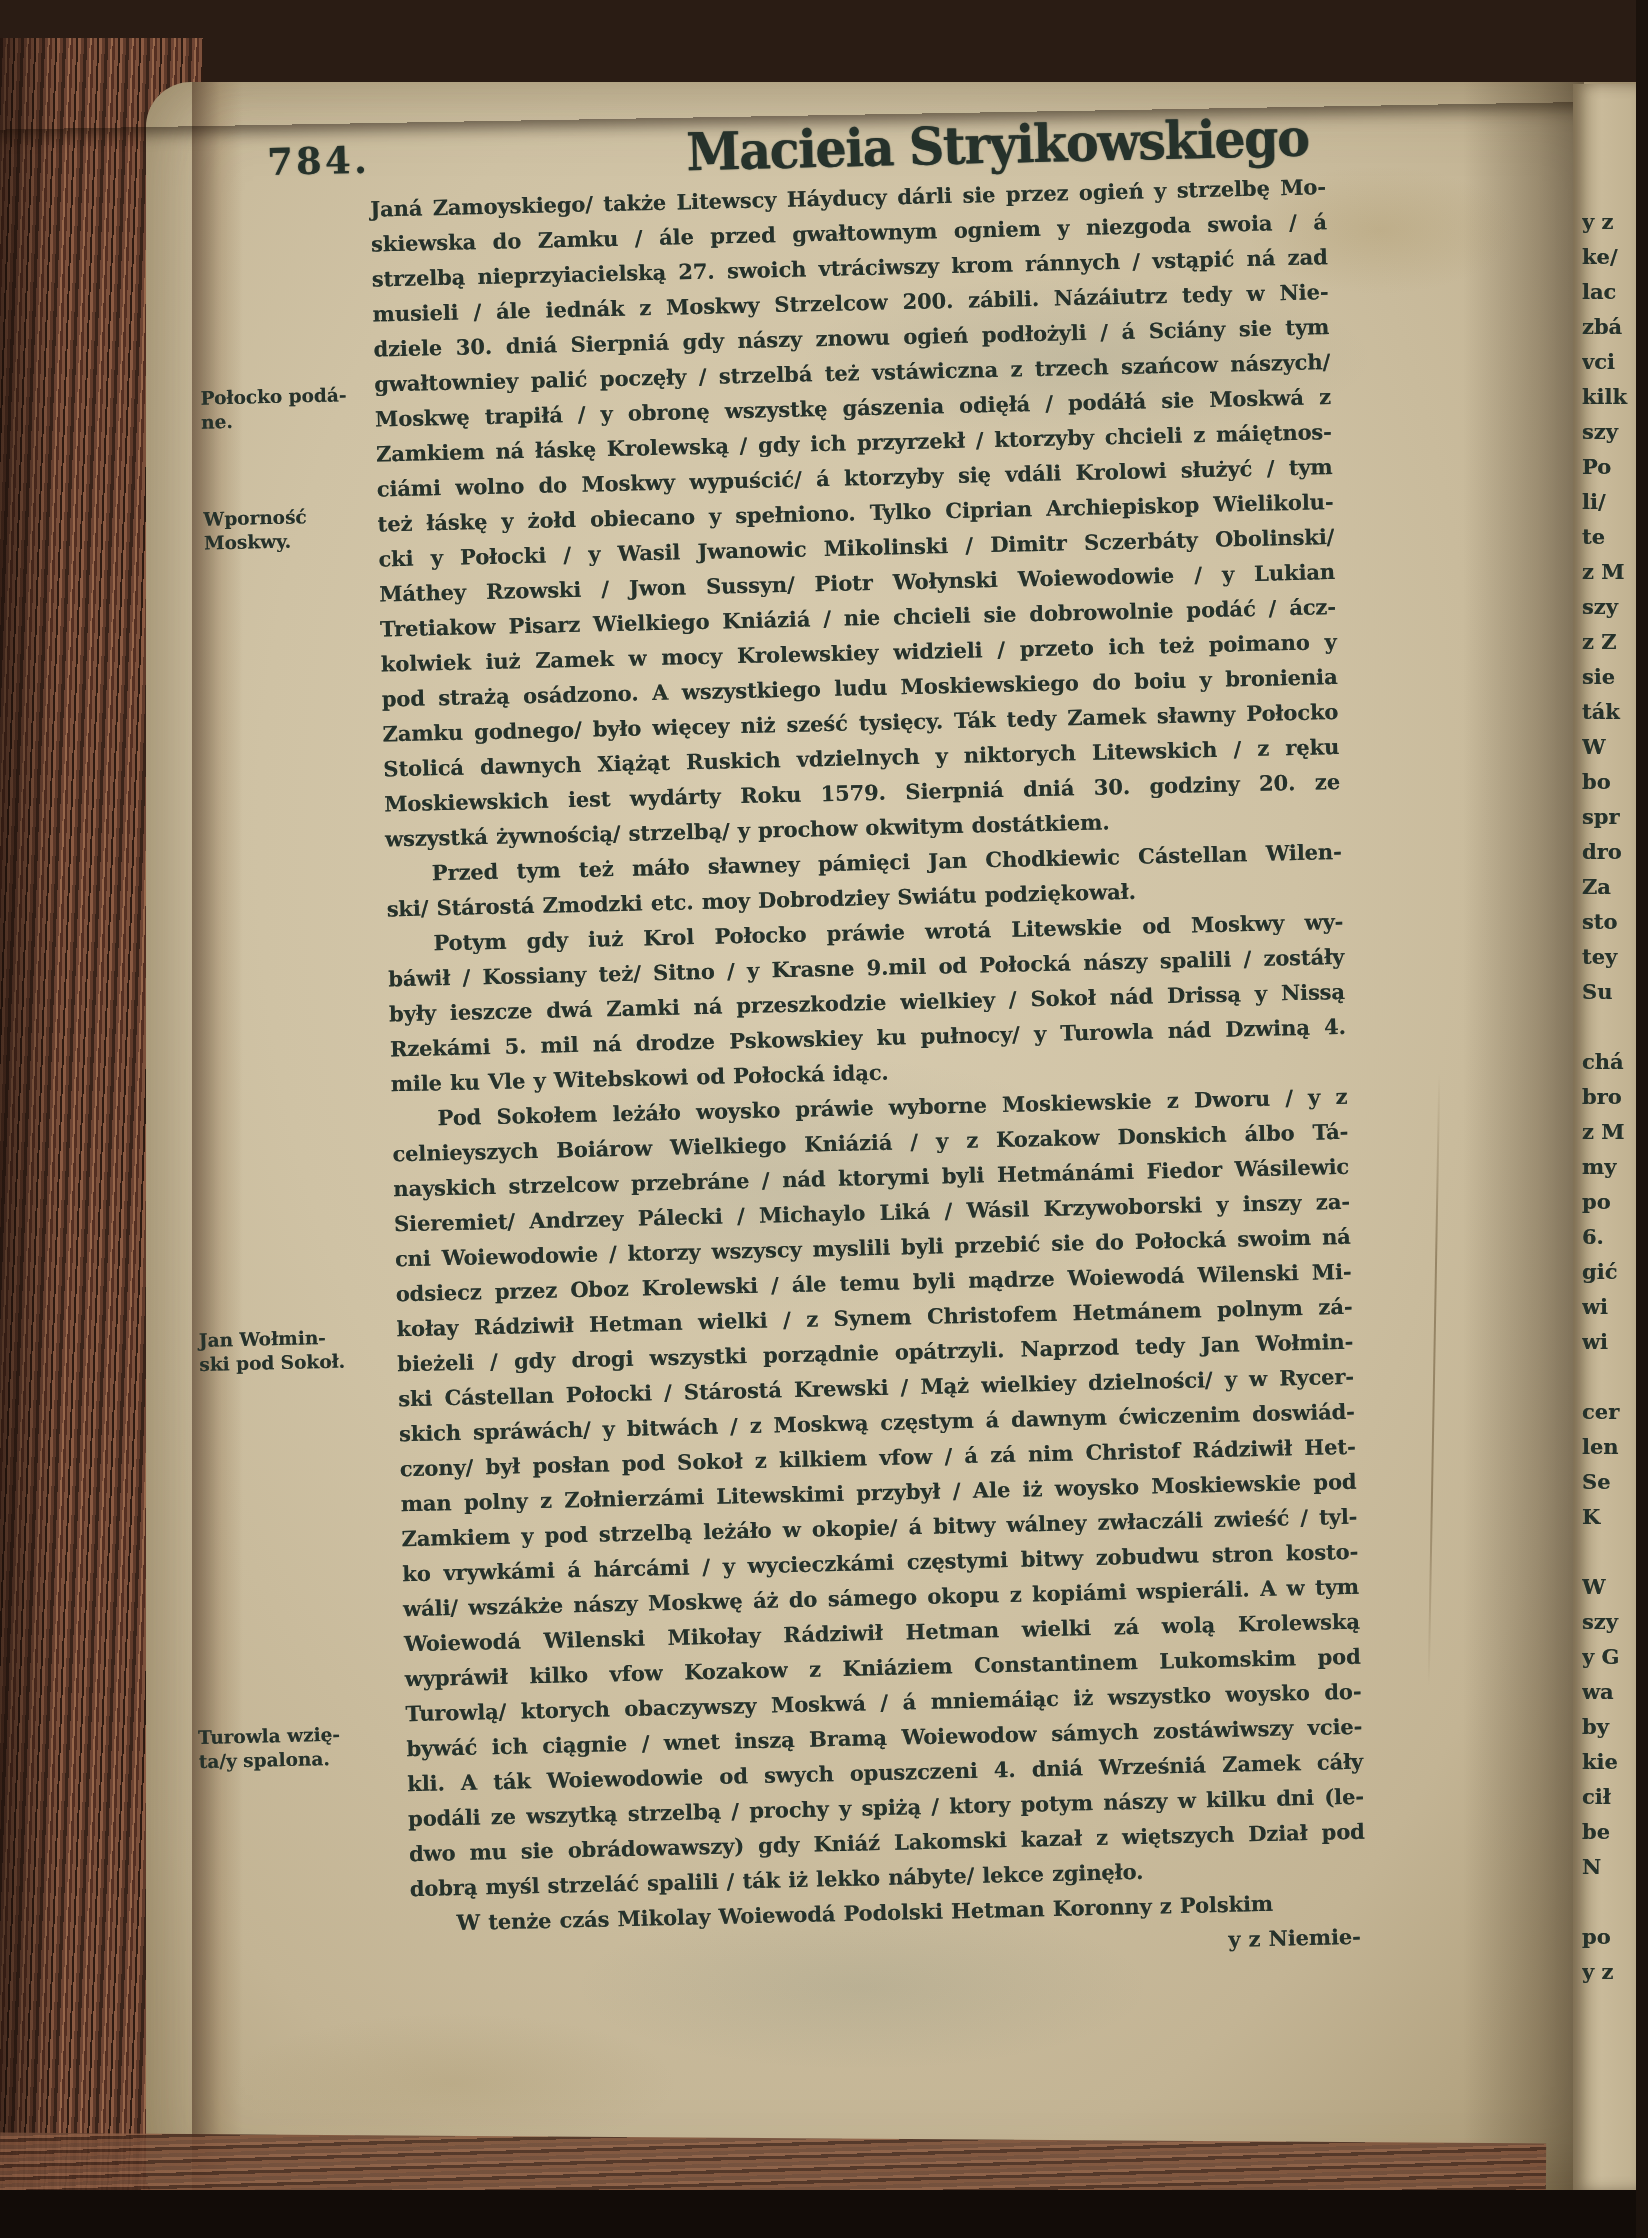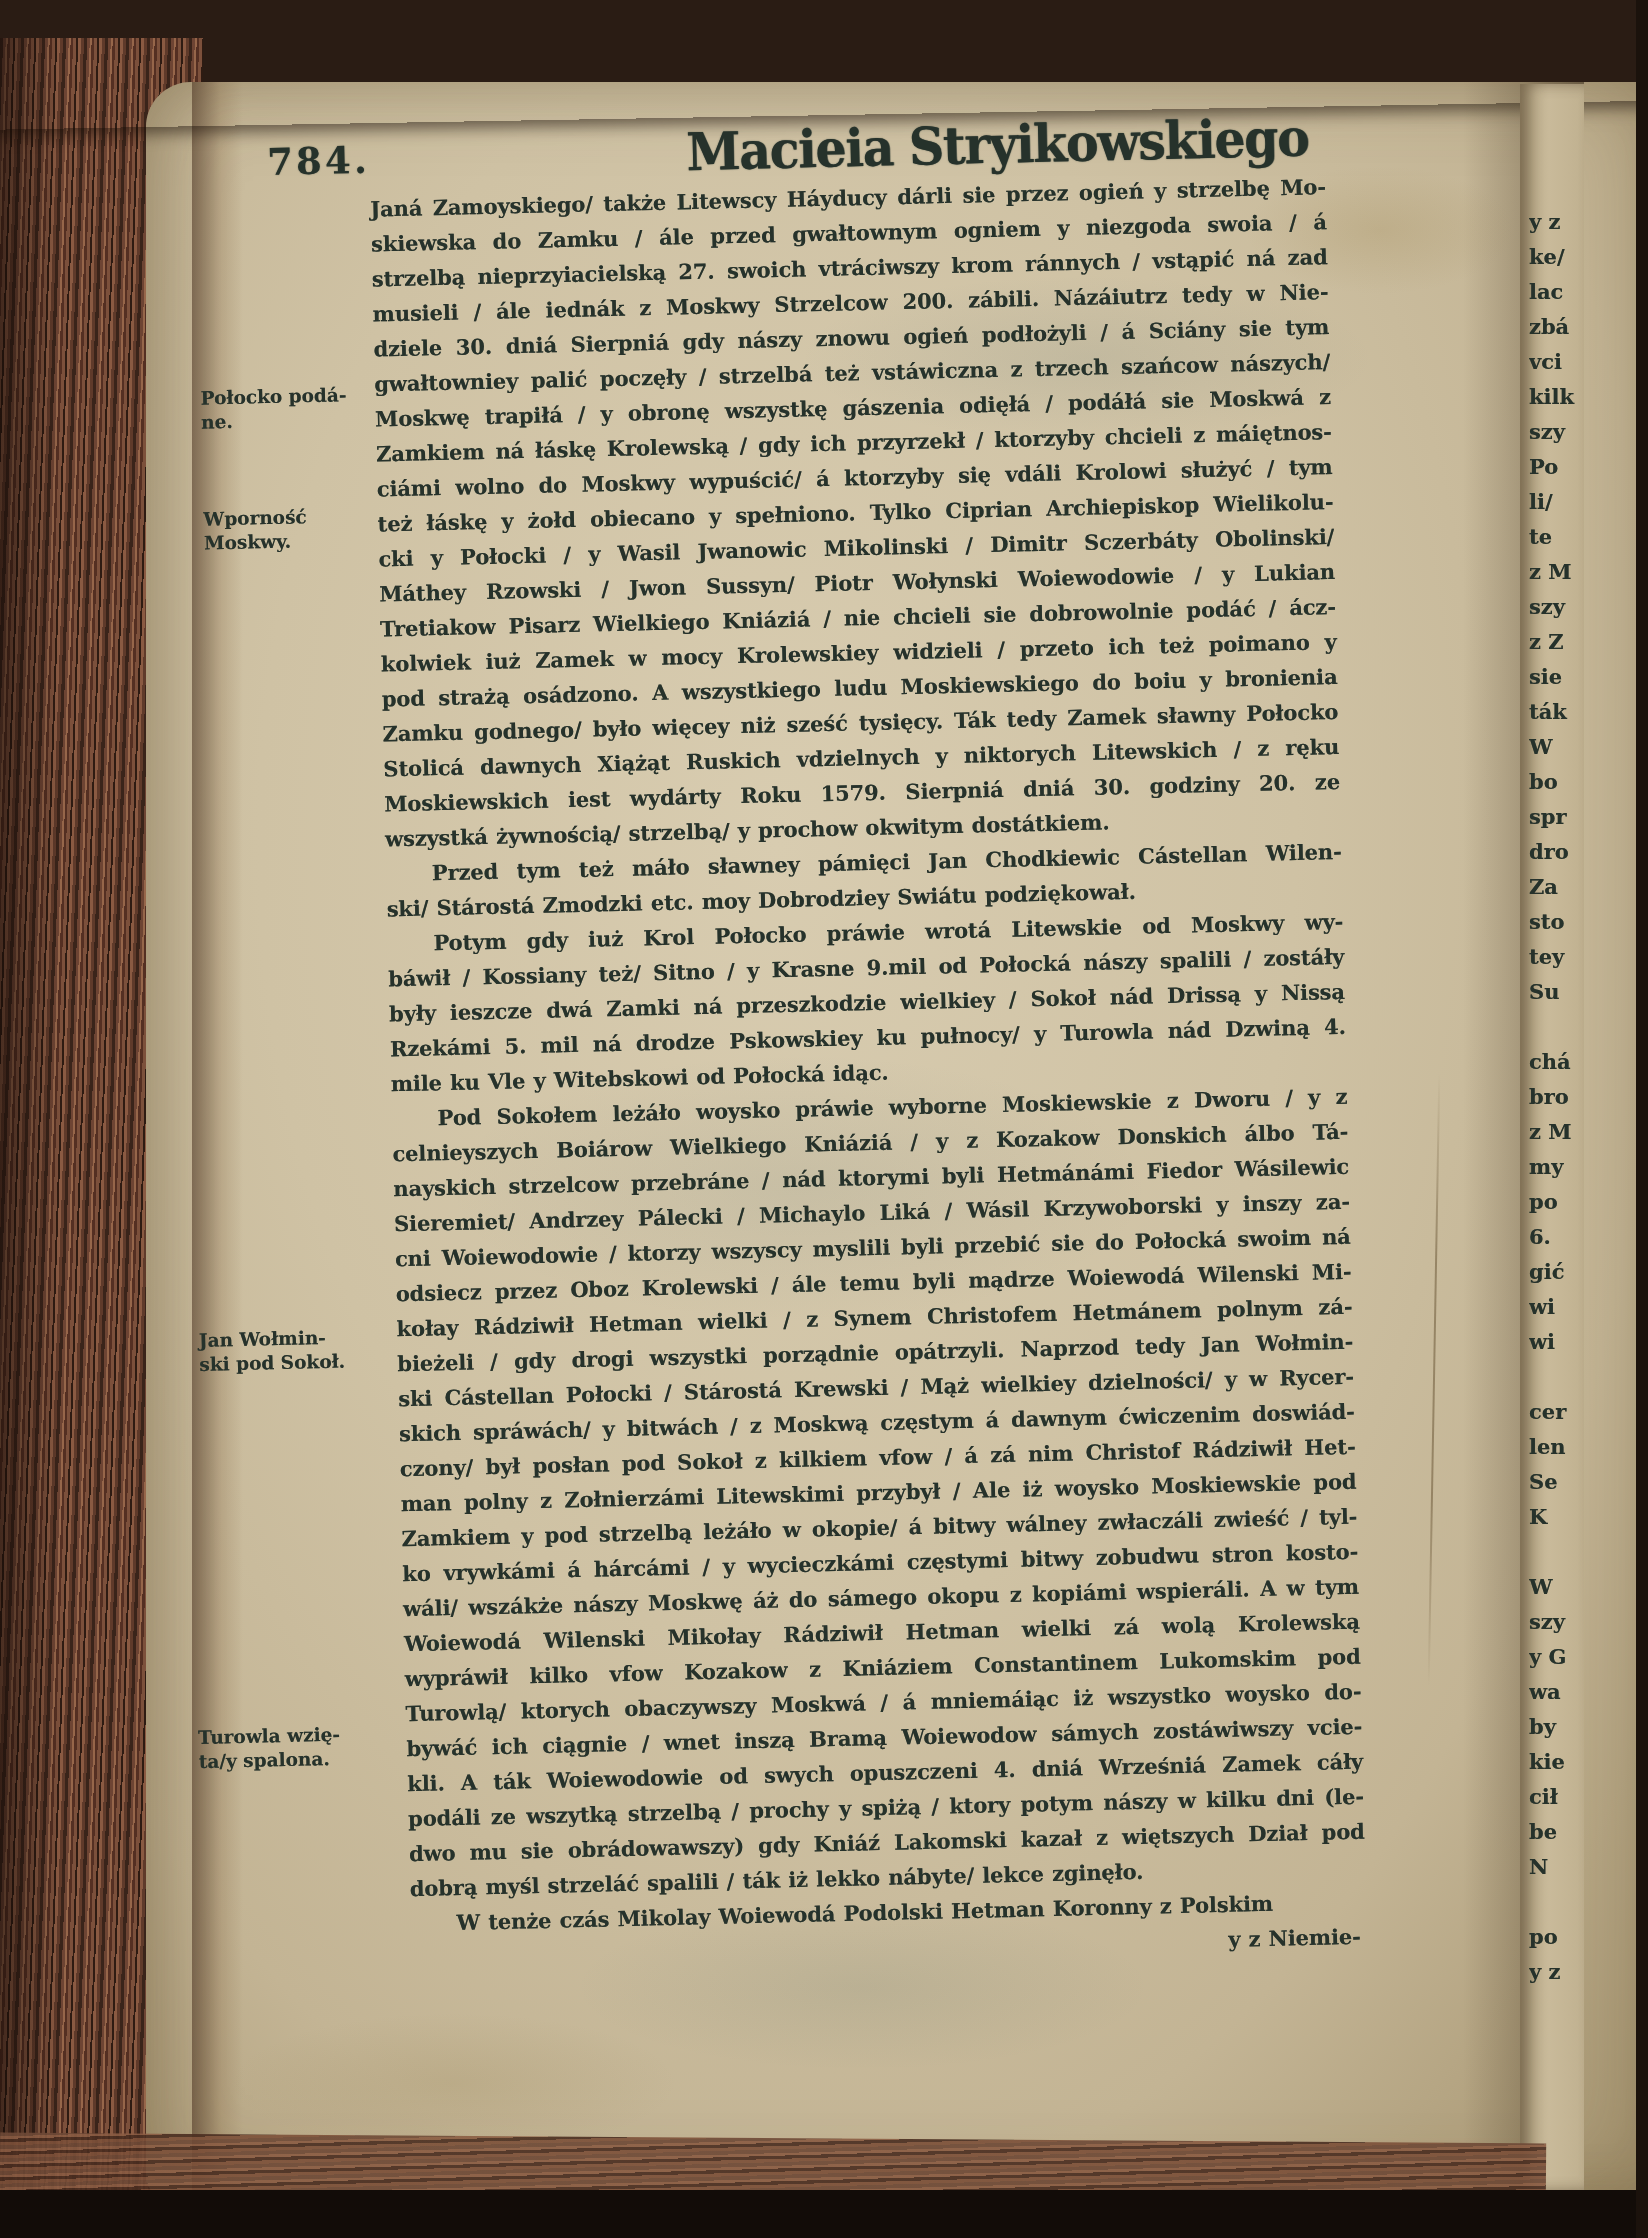--- a/index.html
+++ b/index.html
@@ -46,21 +46,21 @@
       #6e4936 0 3.8px, #8a5c43 3.8px 6.4px, #4a2d20 6.4px 9.6px, #7c5039 9.6px 12.8px);
     opacity:.9;
   }
   .bottom-bar{position:absolute;left:0;top:2190px;width:1648px;height:49px;background:#120c08;}
   .right-dark{position:absolute;left:1636px;top:0;width:12.8px;height:2239px;background:#1b120c;}
   .gutter-shade{
     position:absolute;left:1463px;top:82px;width:121px;height:2112px;
     background:linear-gradient(90deg, rgba(60,45,25,0), rgba(60,45,25,.30) 62%, rgba(40,28,14,.48));
   }
   .facing-page{
-    position:absolute;left:1520px;top:84px;width:64px;height:2107px;overflow:hidden;
+    position:absolute;left:1573px;top:84px;width:64px;height:2107px;overflow:hidden;
     background:linear-gradient(90deg,#b4a583,#c9ba9a 45%,#c0b190);
     box-shadow:inset 9px 0 14px rgba(55,38,20,.45);
   }
   .frag-col{position:absolute;left:9px;top:125px;width:77px;}
   .frag-line{
     height:35px;white-space:nowrap;overflow:hidden;
     font-weight:700;font-size:21px;color:var(--ink,#26322b);
     text-shadow:0 0 0.6px rgba(38,50,43,.55);
   }
   

